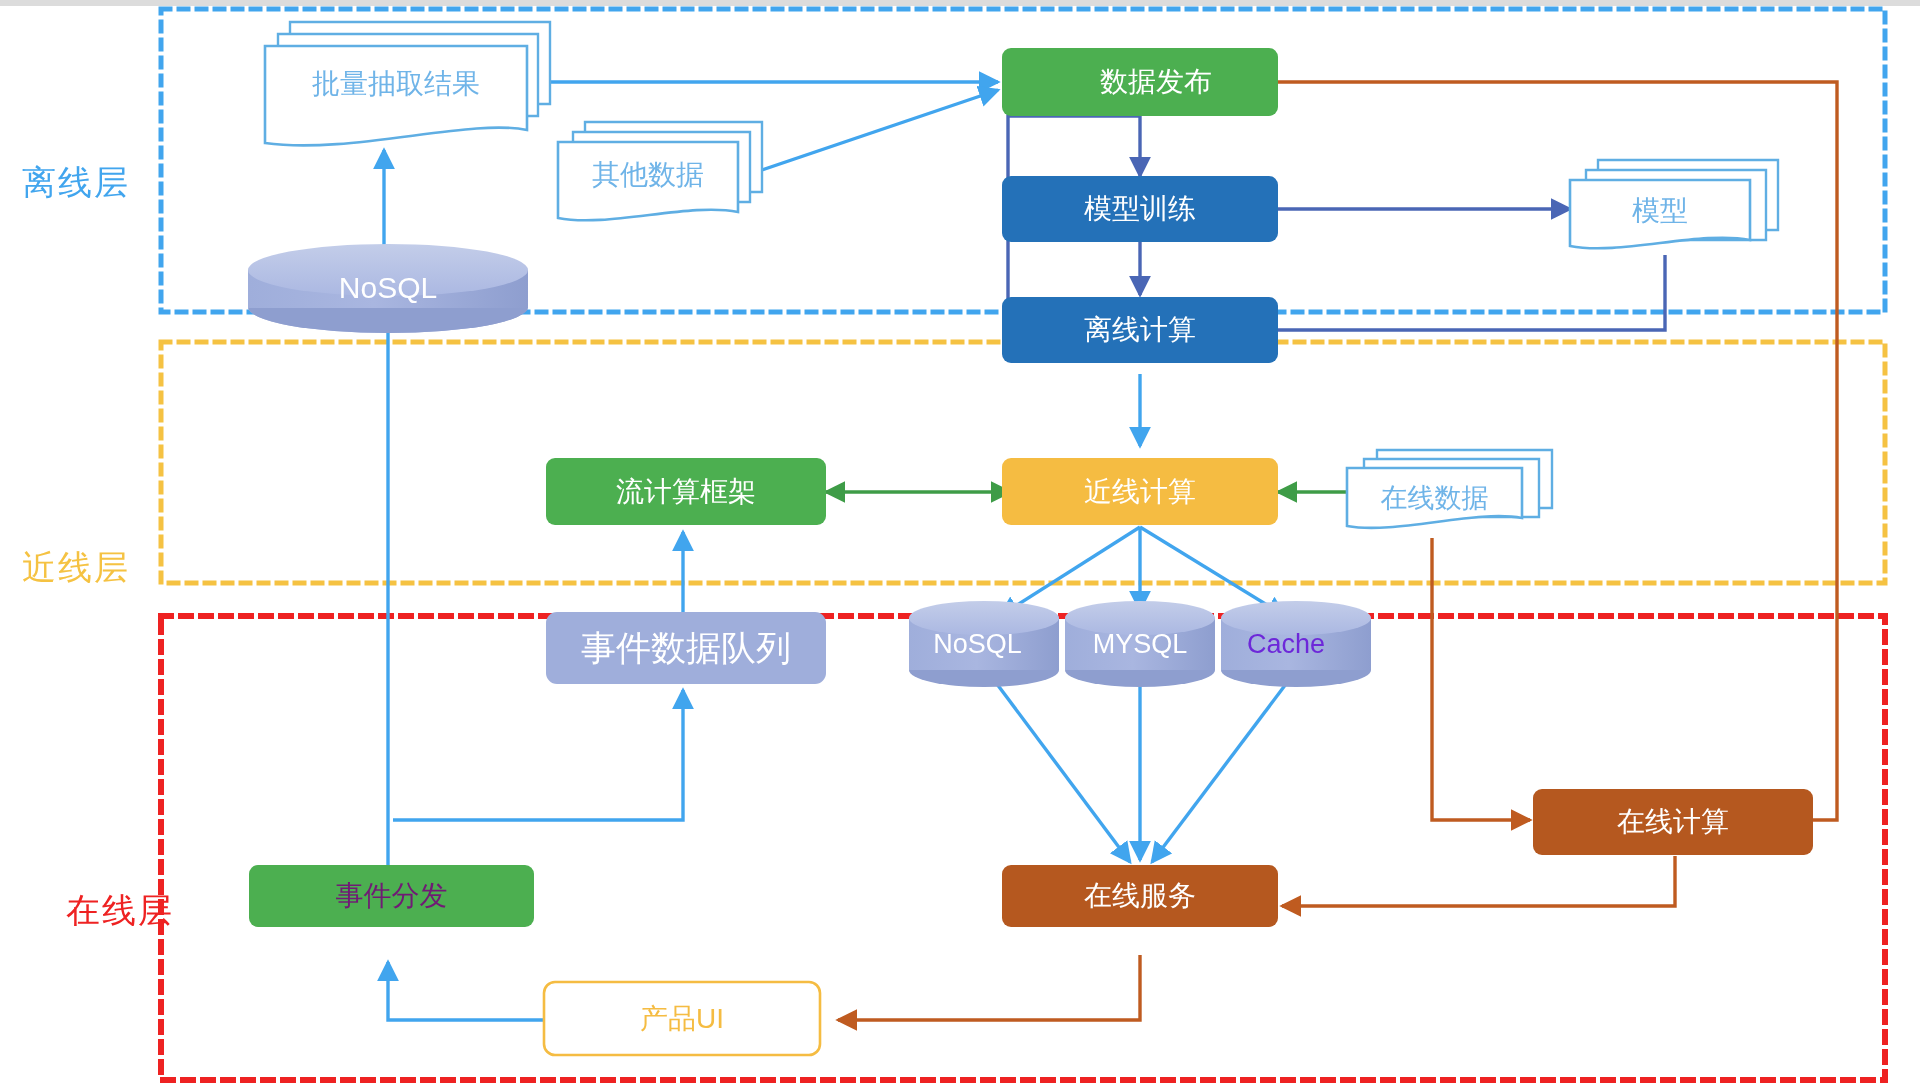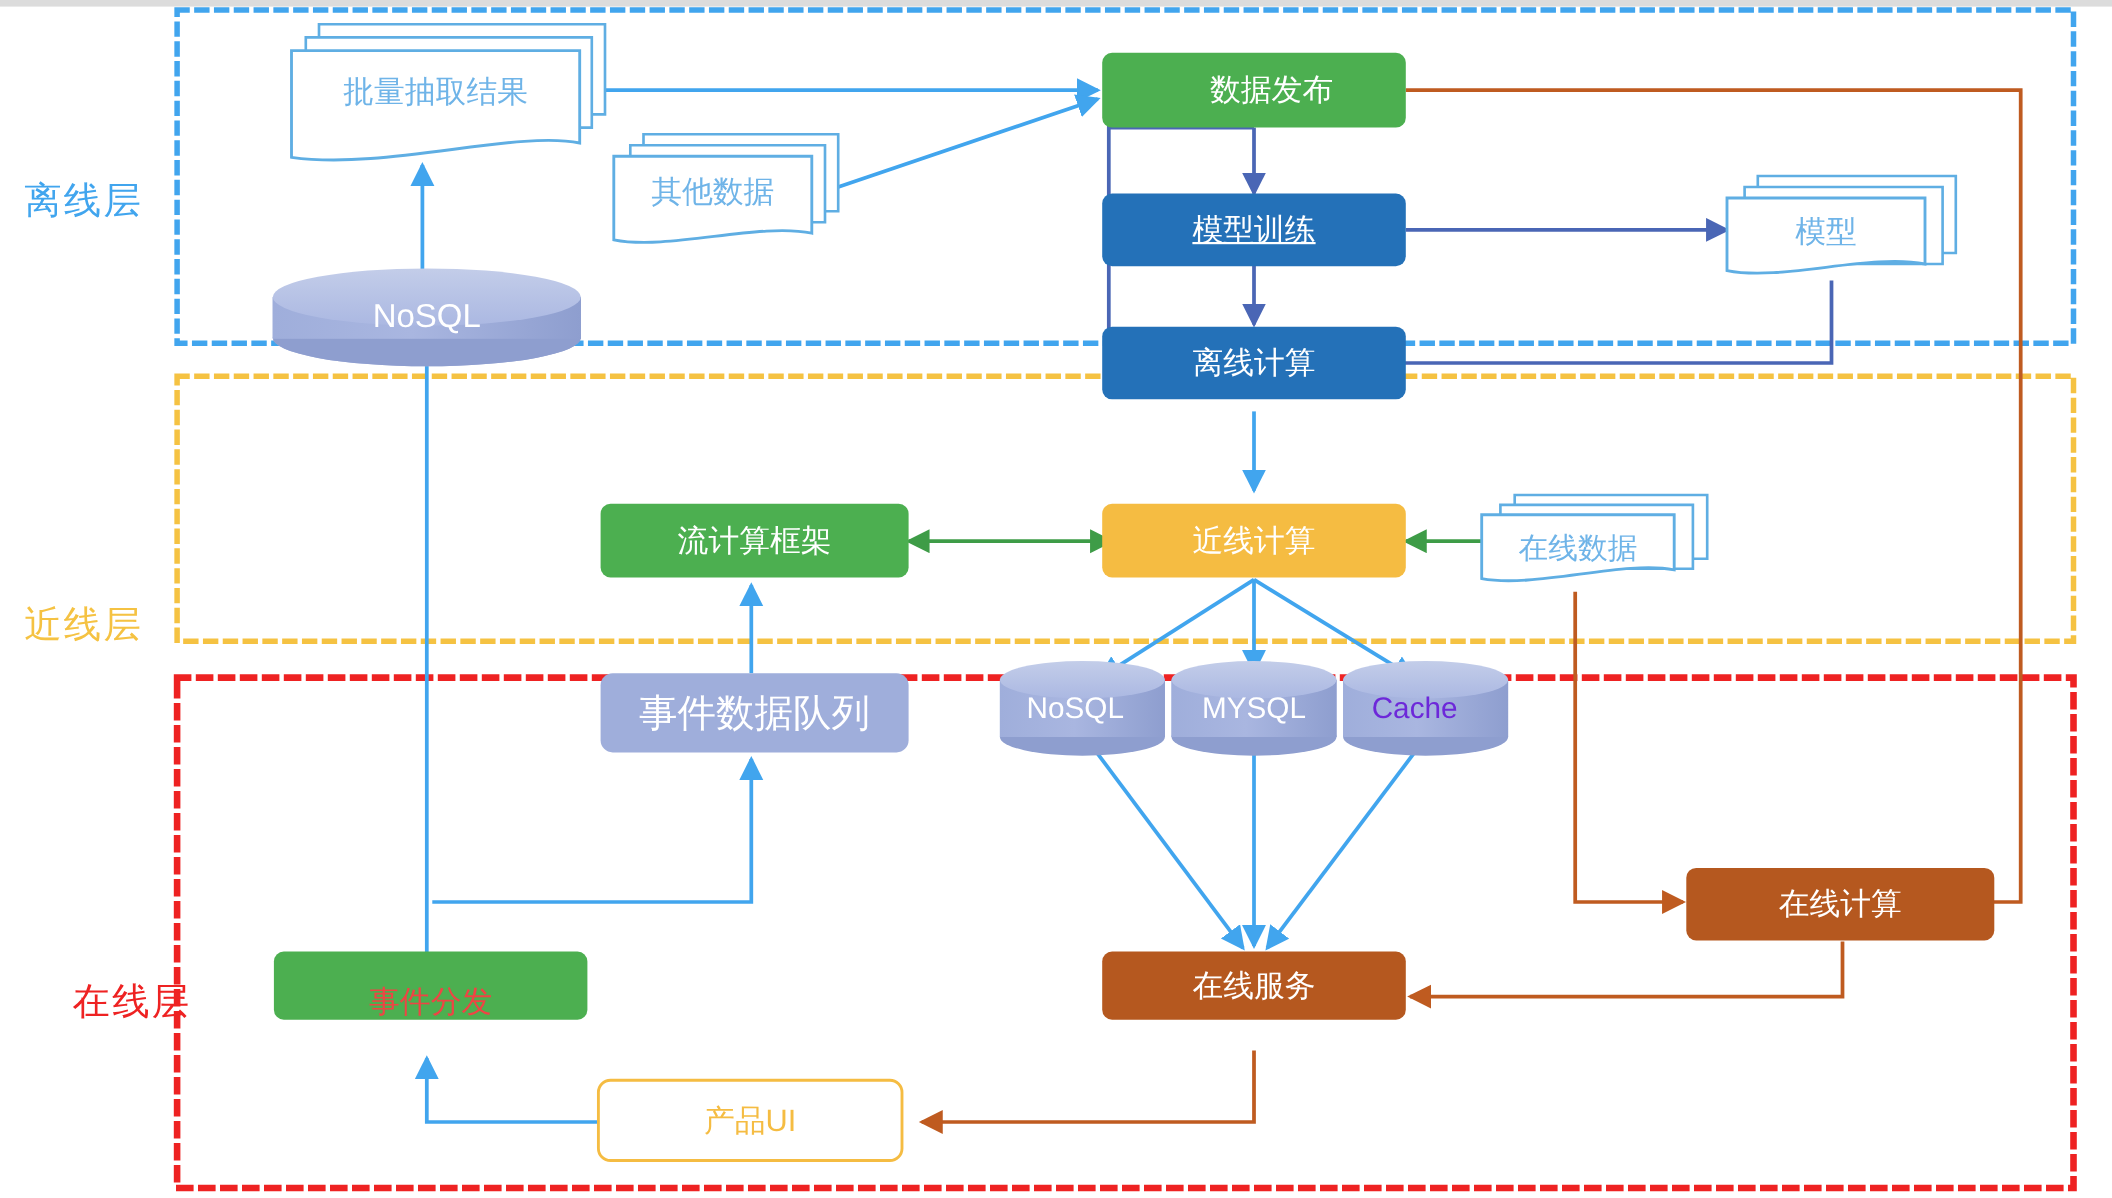--- a/index.html
+++ b/index.html
@@ -182,41 +182,41 @@
   <div class="layer-label" style="left:22px;top:888px;color:#EE2222;margin-left:44px;">在线层</div>
 
   <div class="node-text" style="left:265px;top:56px;width:262px;height:56px;color:#6FB4E8;font-size:28px;">批量抽取结果</div>
 
   <div class="node-text" style="left:558px;top:150px;width:180px;height:50px;color:#6FB4E8;font-size:28px;">其他数据</div>
 
   <div class="node-text" style="left:248px;top:266px;width:280px;height:44px;color:#FFFFFF;font-size:30px;">NoSQL</div>
 
   <div class="node-text" style="left:1002px;top:48px;width:308px;height:68px;color:#FFFFFF;font-size:28px;">数据发布</div>
 
-  <div class="node-text" style="left:1002px;top:176px;width:276px;height:66px;color:#FFFFFF;font-size:28px;text-decoration:underline;">模型训练</div>
+  <div class="node-text" style="left:1002px;top:176px;width:276px;height:66px;color:#FFFFFF;font-size:28px;">模型训练</div>
 
   <div class="node-text" style="left:1002px;top:297px;width:276px;height:66px;color:#FFFFFF;font-size:28px;">离线计算</div>
 
   <div class="node-text" style="left:1570px;top:186px;width:180px;height:50px;color:#6FB4E8;font-size:28px;text-align:right;">模型</div>
 
   <div class="node-text" style="left:546px;top:458px;width:280px;height:67px;color:#FFFFFF;font-size:28px;">流计算框架</div>
 
   <div class="node-text" style="left:1002px;top:458px;width:276px;height:67px;color:#FFFFFF;font-size:28px;">近线计算</div>
 
   <div class="node-text" style="left:1347px;top:474px;width:175px;height:48px;color:#6FB4E8;font-size:27px;">在线数据</div>
 
   <div class="node-text" style="left:546px;top:612px;width:280px;height:72px;color:#FFFFFF;font-size:35px;">事件数据队列</div>
 
   <div class="node-text" style="left:909px;top:618px;width:137px;height:52px;color:#FFFFFF;font-size:27px;">NoSQL</div>
 
   <div class="node-text" style="left:1065px;top:618px;width:150px;height:52px;color:#FFFFFF;font-size:27px;">MYSQL</div>
 
   <div class="node-text" style="left:1221px;top:618px;width:130px;height:52px;color:#6d28d9;font-size:27px;">Cache</div>
 
-  <div class="node-text" style="left:249px;top:865px;width:285px;height:62px;color:#ef4444;font-size:28px;margin-top:15px;">事件分发</div>
+  <div class="node-text" style="left:249px;top:865px;width:285px;height:62px;color:#701a75;font-size:28px;">事件分发</div>
 
   <div class="node-text" style="left:1002px;top:865px;width:276px;height:62px;color:#FFFFFF;font-size:28px;">在线服务</div>
 
   <div class="node-text" style="left:1533px;top:789px;width:280px;height:66px;color:#FFFFFF;font-size:28px;">在线计算</div>
 
   <div class="node-text" style="left:544px;top:982px;width:276px;height:73px;color:#F5BC42;font-size:28px;">产品UI</div>
 
 </div>
 
 </body></html>

